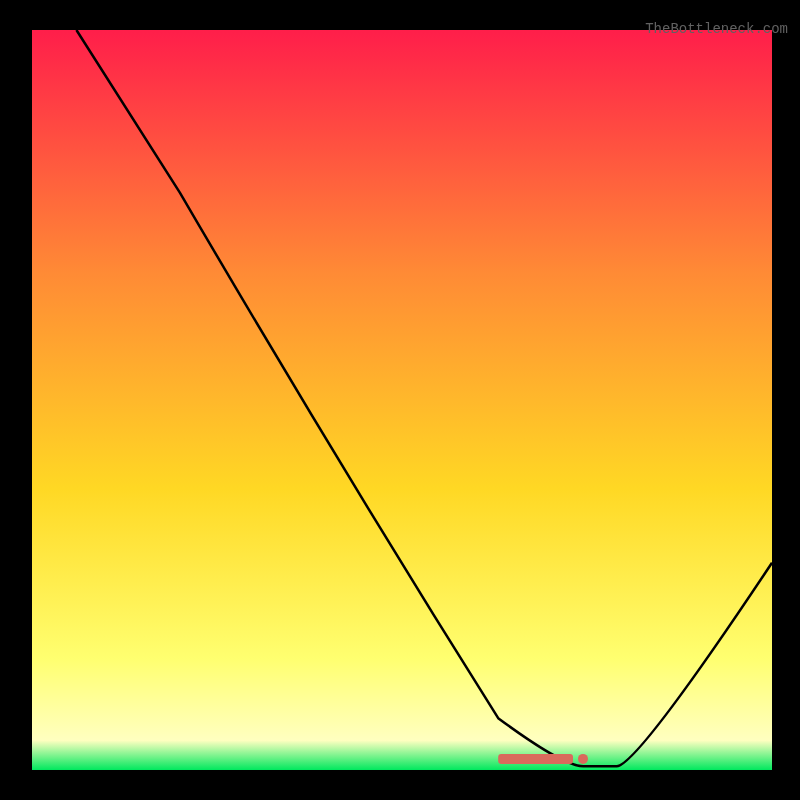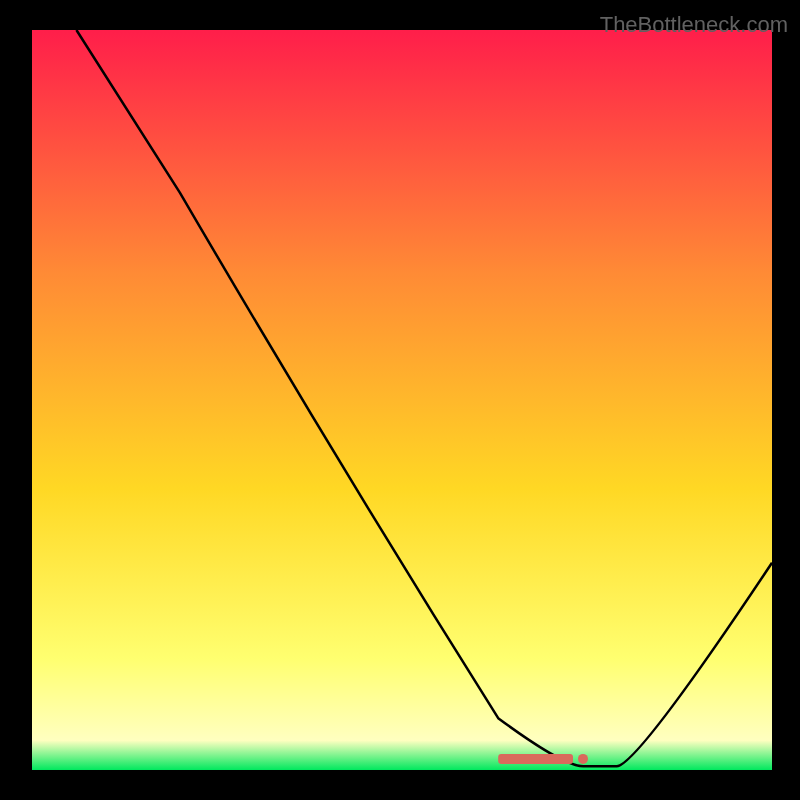--- a/index.html
+++ b/index.html
@@ -10,24 +10,24 @@
     height: 800px;
     overflow: hidden;
   }
   .container {
     position: relative;
     width: 800px;
     height: 800px;
   }
   .watermark {
     position: absolute;
-    top: 12px;
+    top: 21px;
     right: 12px;
-    font-family: Liberation Sans, sans-serif;
-    font-size: 22px;
+    font-family: Liberation Mono, monospace;
+    font-size: 14px;
     color: #616161;
     font-weight: 500;
     z-index: 10;
   }
   svg {
     display: block;
   }
 </style>
 </head>
 <body>

